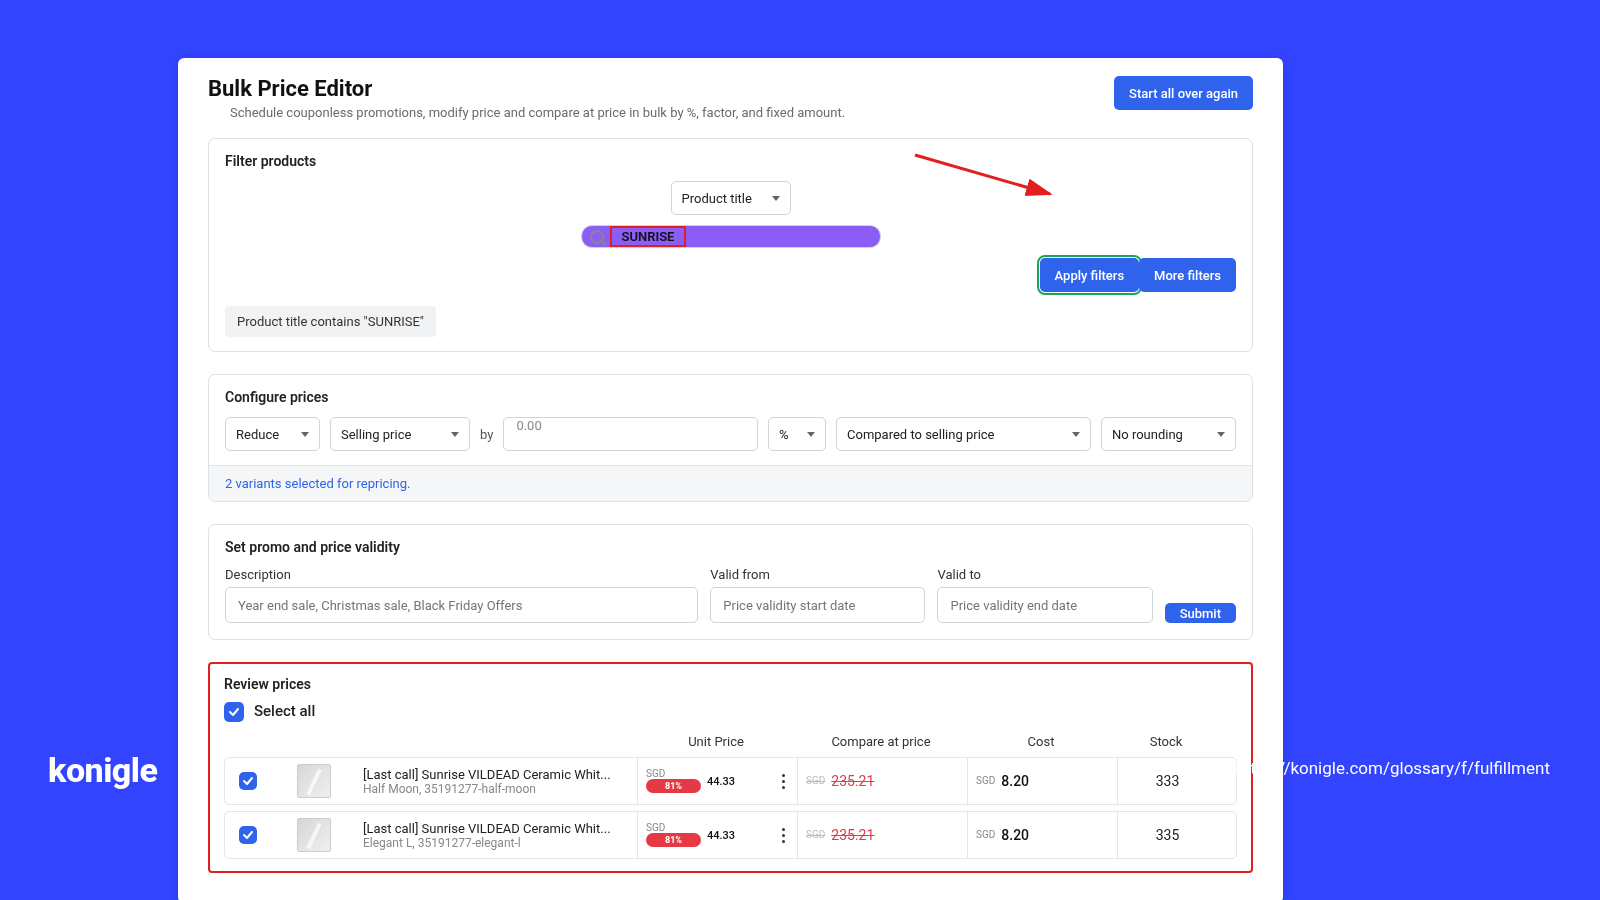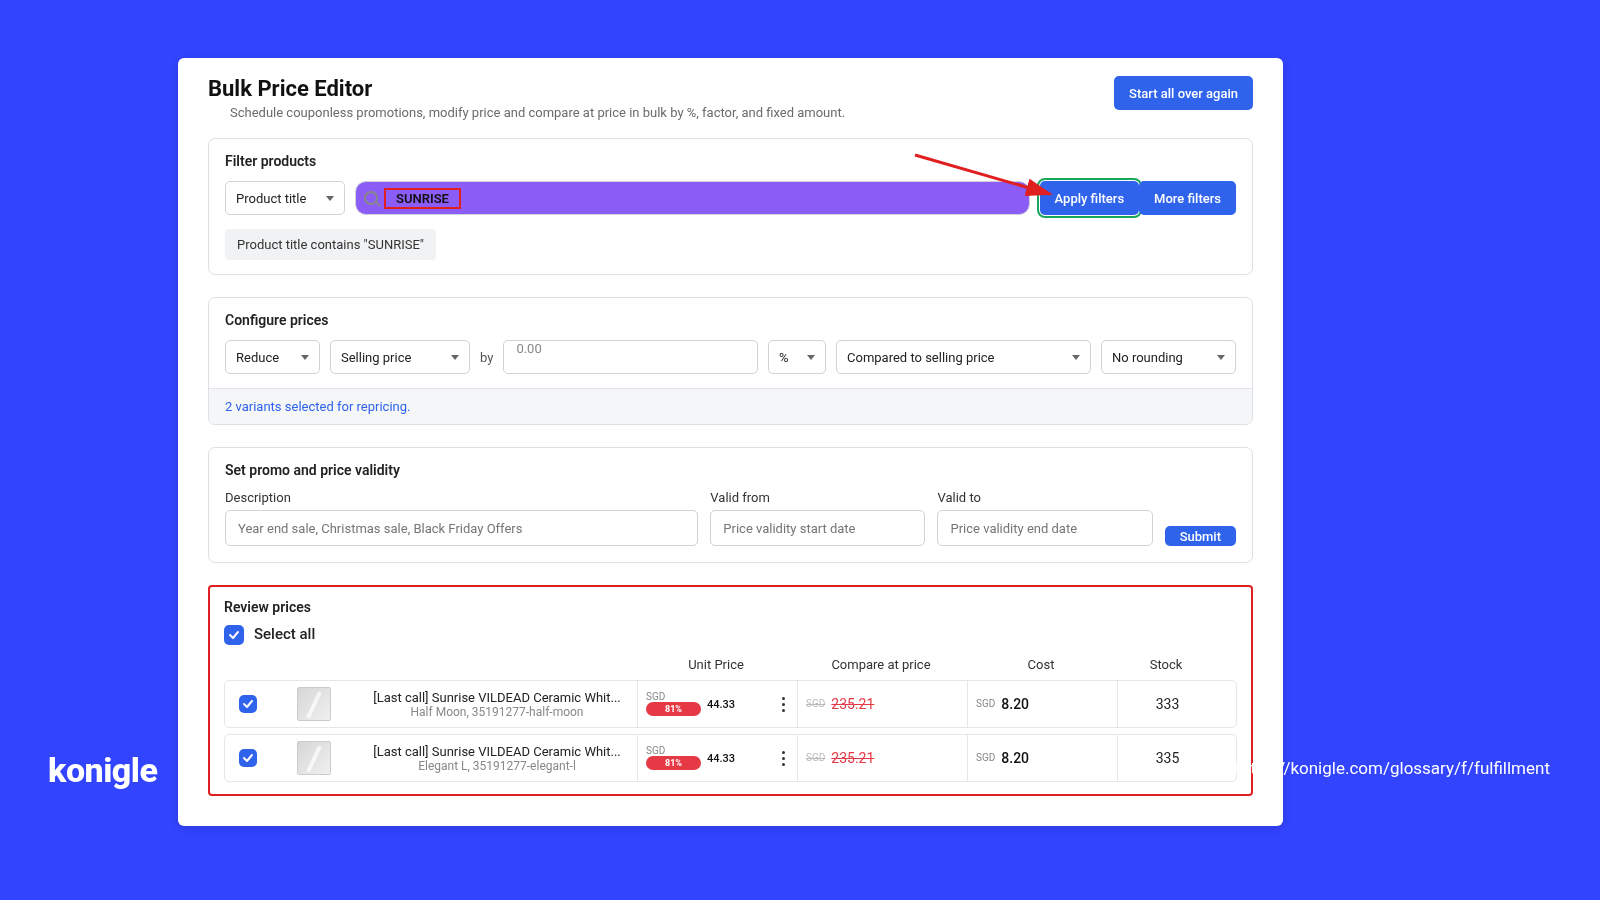--- a/index.html
+++ b/index.html
@@ -14,40 +14,40 @@
   .panel { border: 1px solid #dcdfe4; border-radius: 7px; margin-bottom: 22px; background: #fff; }
   .panel-body { padding: 14px 16px 0 16px; }
   .panel-title { font-size: 14px; font-weight: 600; color: #222; margin-bottom: 12px; }
   .row { display: flex; align-items: center; gap: 10px; flex-wrap: wrap; }
   .select { display: inline-flex; align-items: center; justify-content: space-between; height: 34px; padding: 0 10px; border: 1px solid #cfd3da; border-radius: 5px; font-size: 13px; color: #222; background: #fff; cursor: pointer; gap: 10px; }
   .chevron { width: 0; height: 0; border-left: 4px solid transparent; border-right: 4px solid transparent; border-top: 5px solid #666; }
   .search-wrap { display: inline-flex; align-items: center; height: 34px; border: 1px solid #cfd3da; border-radius: 11px; background: #8b5cf6; padding: 0 8px; flex: 1; min-width: 300px; }
   .search-icon { width: 14px; height: 14px; border: 2px solid #888; border-radius: 50%; position: relative; margin-right: 6px; }
   .search-icon::after { content: ""; position: absolute; width: 6px; height: 2px; background: #888; transform: rotate(45deg); right: -5px; bottom: -2px; }
   .search-input-box { display: inline-block; border: 2px solid #e02020; padding: 1px 10px; font-size: 13px; font-weight: 600; color: #111; }
-  .filter-top { display: flex; align-items: center; gap: 10px; }
+  .filter-top { display: flex; align-items: center; gap: 10px; flex-direction: column; }
   .filter-buttons { margin-left: auto; display: flex; }
   .chip { display: inline-block; background: #f1f2f4; border-radius: 4px; padding: 8px 12px; font-size: 13px; color: #333; margin: 14px 0; }
   .panel-foot { background: #f5f6f7; border-top: 1px solid #e2e4e9; padding: 10px 16px; font-size: 13px; border-radius: 0 0 7px 7px; }
   .link-text { color: #2f63ec; }
   .num-input { flex: 1; min-width: 150px; height: 34px; border: 1px solid #cfd3da; border-radius: 5px; padding: 0 12px; font-size: 13px; color: #888; }
   .field-label { font-size: 13px; color: #333; margin-bottom: 5px; }
   .text-input { width: 100%; height: 36px; border: 1px solid #cfd3da; border-radius: 5px; padding: 0 12px; font-size: 13px; color: #888; }
   .validity-row { display: flex; gap: 12px; align-items: flex-end; }
   .validity-col { flex: 1; }
   .review-annot { border: 2.5px solid #e02020; border-radius: 4px; padding: 12px 14px 6px 14px; }
   .review-title { font-size: 14px; font-weight: 600; color: #222; margin-bottom: 10px; }
   .select-all-row { display: flex; align-items: flex-start; gap: 10px; margin-bottom: 8px; }
   .checkbox { width: 20px; height: 20px; background: #2f63ec; border-radius: 5px; display: inline-flex; align-items: center; justify-content: center; cursor: pointer; }
   .checkbox svg { width: 12px; height: 12px; }
   .select-all-label { font-size: 15px; font-weight: 500; color: #222; }
   .col-headers { display: grid; grid-template-columns: 46px 86px 280px 160px 170px 150px 100px; font-size: 13px; color: #333; padding: 4px 0 8px 0; }
   .col-headers .h { text-align: center; }
   .table-row { display: grid; grid-template-columns: 46px 86px 280px 160px 170px 150px 100px; align-items: center; border: 1px solid #e4e6eb; border-radius: 5px; height: 48px; margin-bottom: 6px; }
-  .cell { padding: 0 6px; font-size: 13px; color: #222; text-align: center; }
+  .cell { padding: 0 6px; font-size: 13px; color: #222; }
   .cell.center { display:flex; justify-content:center; }
   .thumb { width: 34px; height: 34px; background: linear-gradient(135deg,#d6d6d6,#f0f0f0); border: 1px solid #ccc; border-radius: 2px; position: relative; overflow:hidden; }
   .thumb::after{ content:""; position:absolute; width:4px; height:28px; background:#fff; left:14px; top:3px; transform:rotate(25deg); opacity:.7; }
   .prod-title { font-size: 13px; color: #222; white-space: nowrap; overflow: hidden; text-overflow: ellipsis; }
   .prod-sub { font-size: 12px; color: #888; }
   .price-cell { display: flex; align-items: center; gap: 6px; border-left: 1px solid #e4e6eb; height: 100%; padding: 0 8px; position: relative; }
   .curr { font-size: 10px; color: #888; line-height: 1; }
   .badge81 { background: #e63946; color: #fff; font-size: 9px; font-weight: 700; padding: 2px 19px; border-radius: 9px; }
   .price-val { font-size: 11px; font-weight: 500; color: #111; }
   .dots { margin-left: auto; display: flex; flex-direction: column; gap: 3px; padding-right: 4px; cursor:pointer; }

